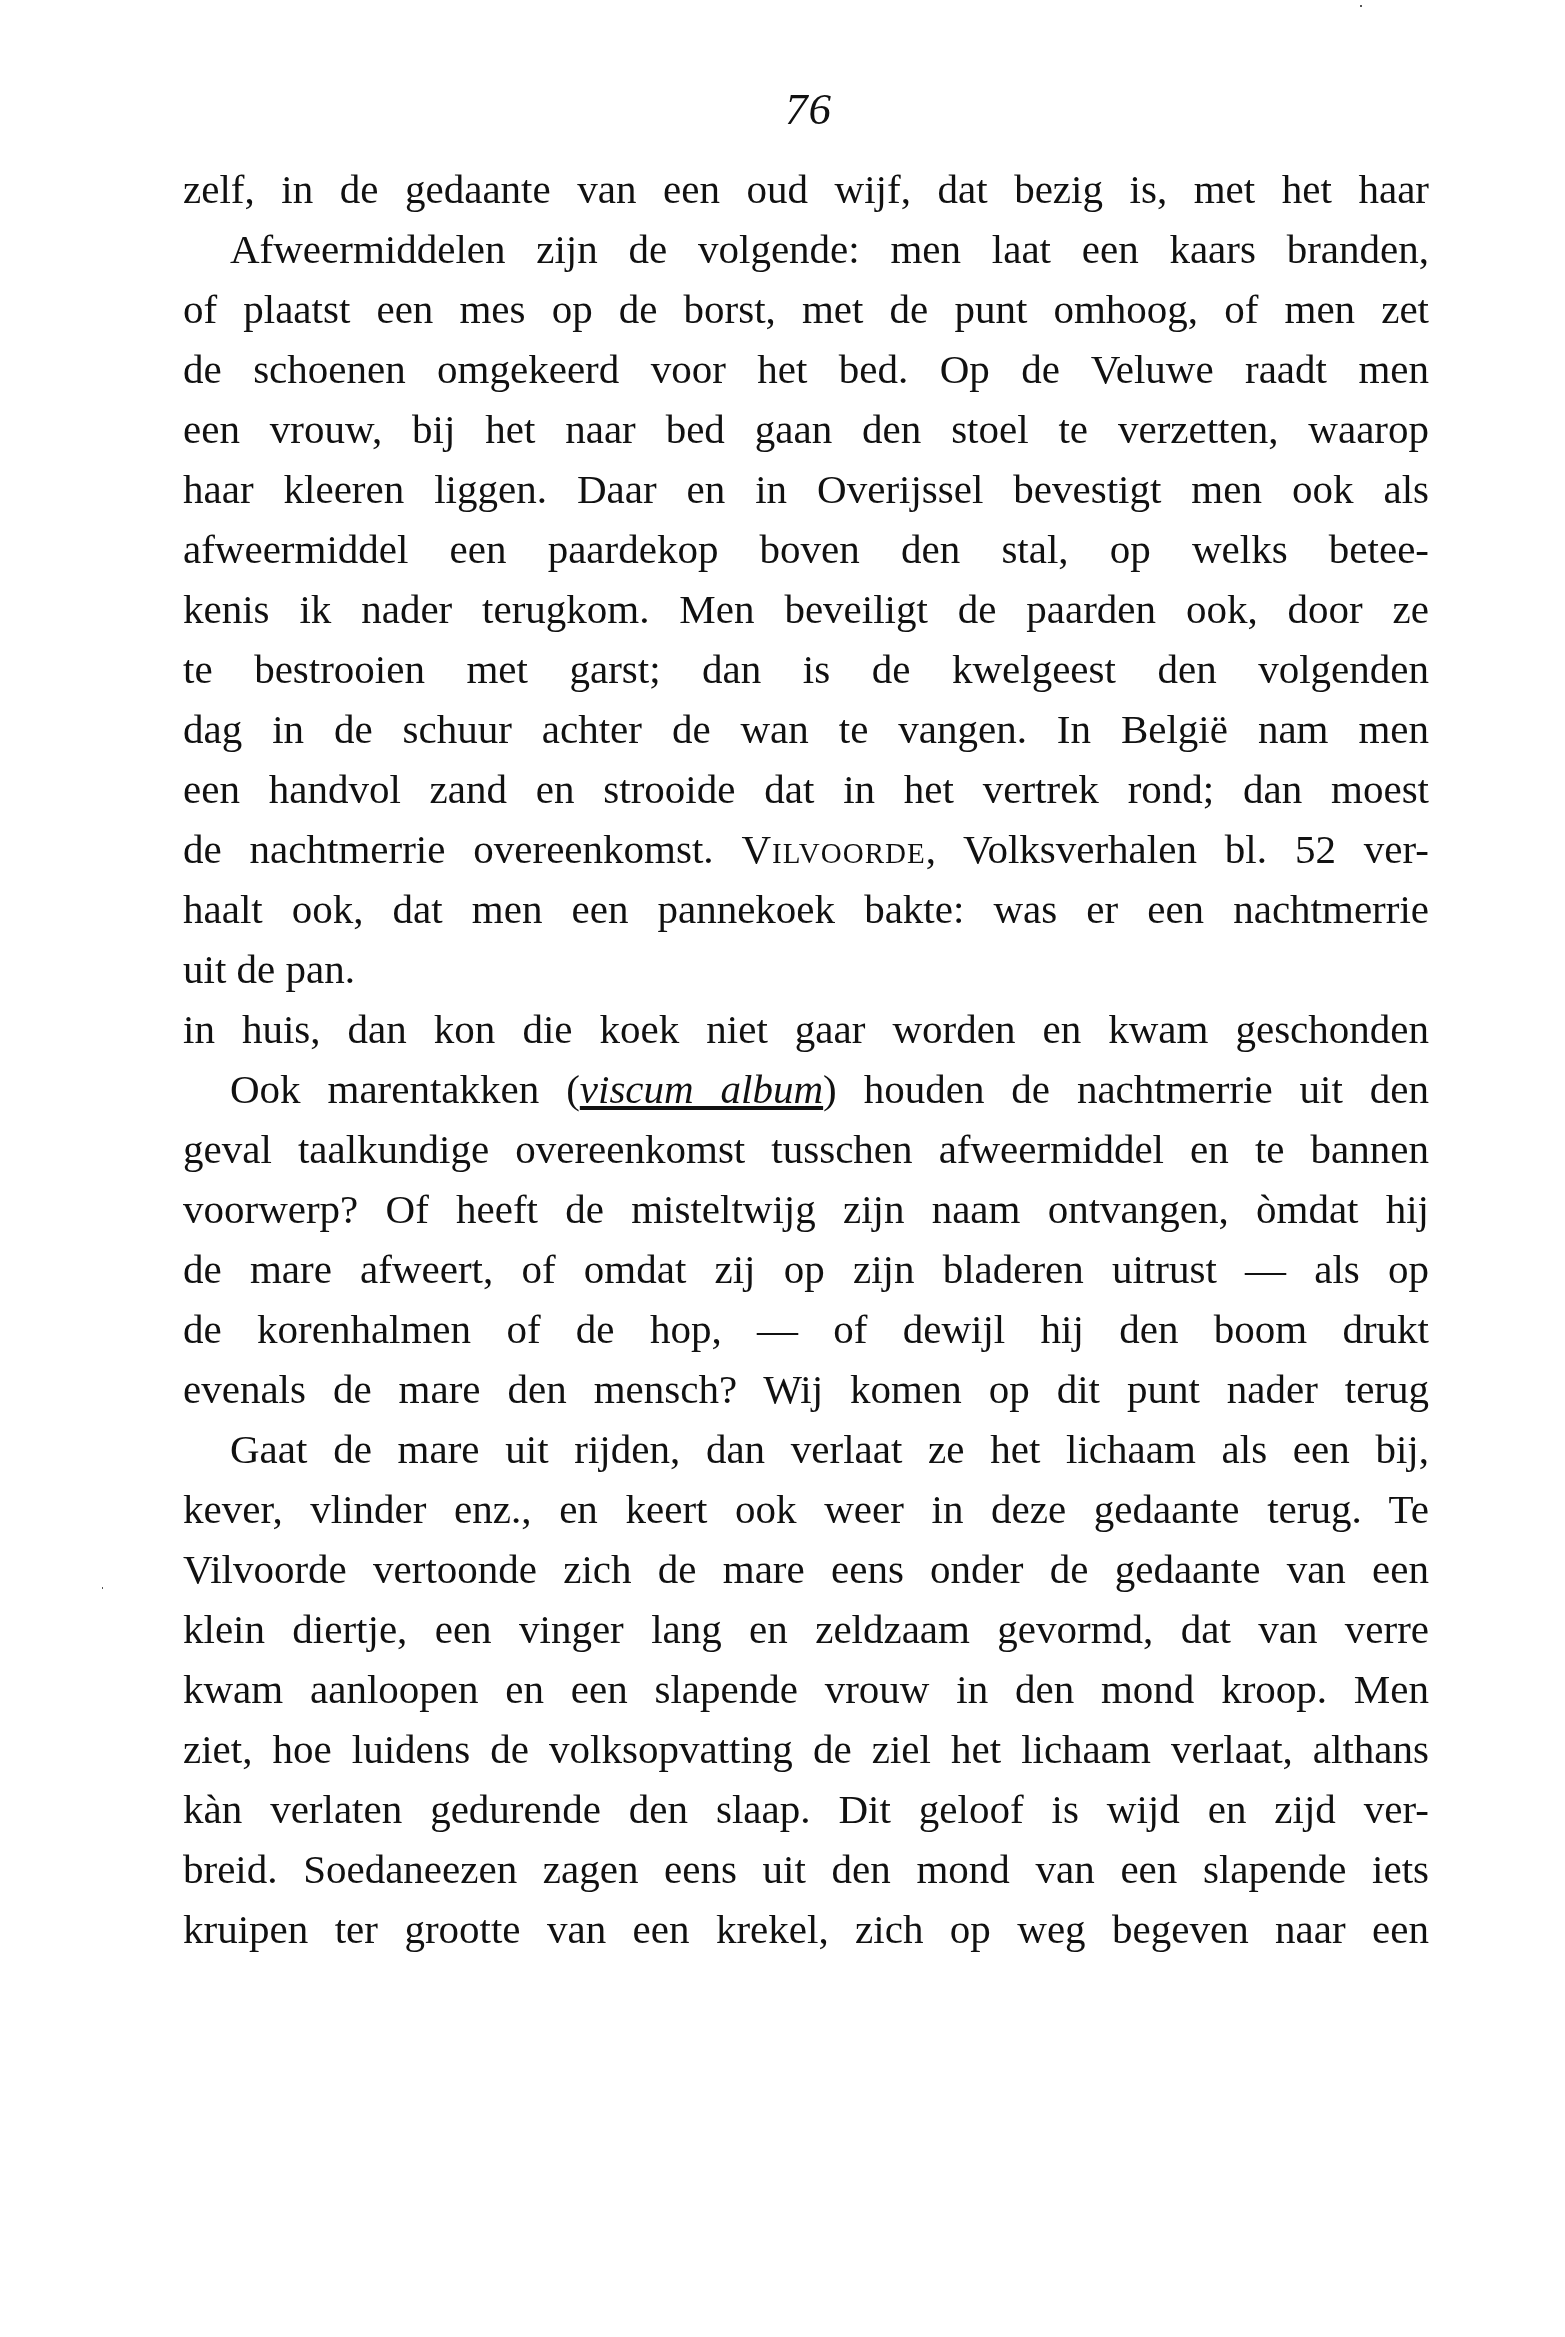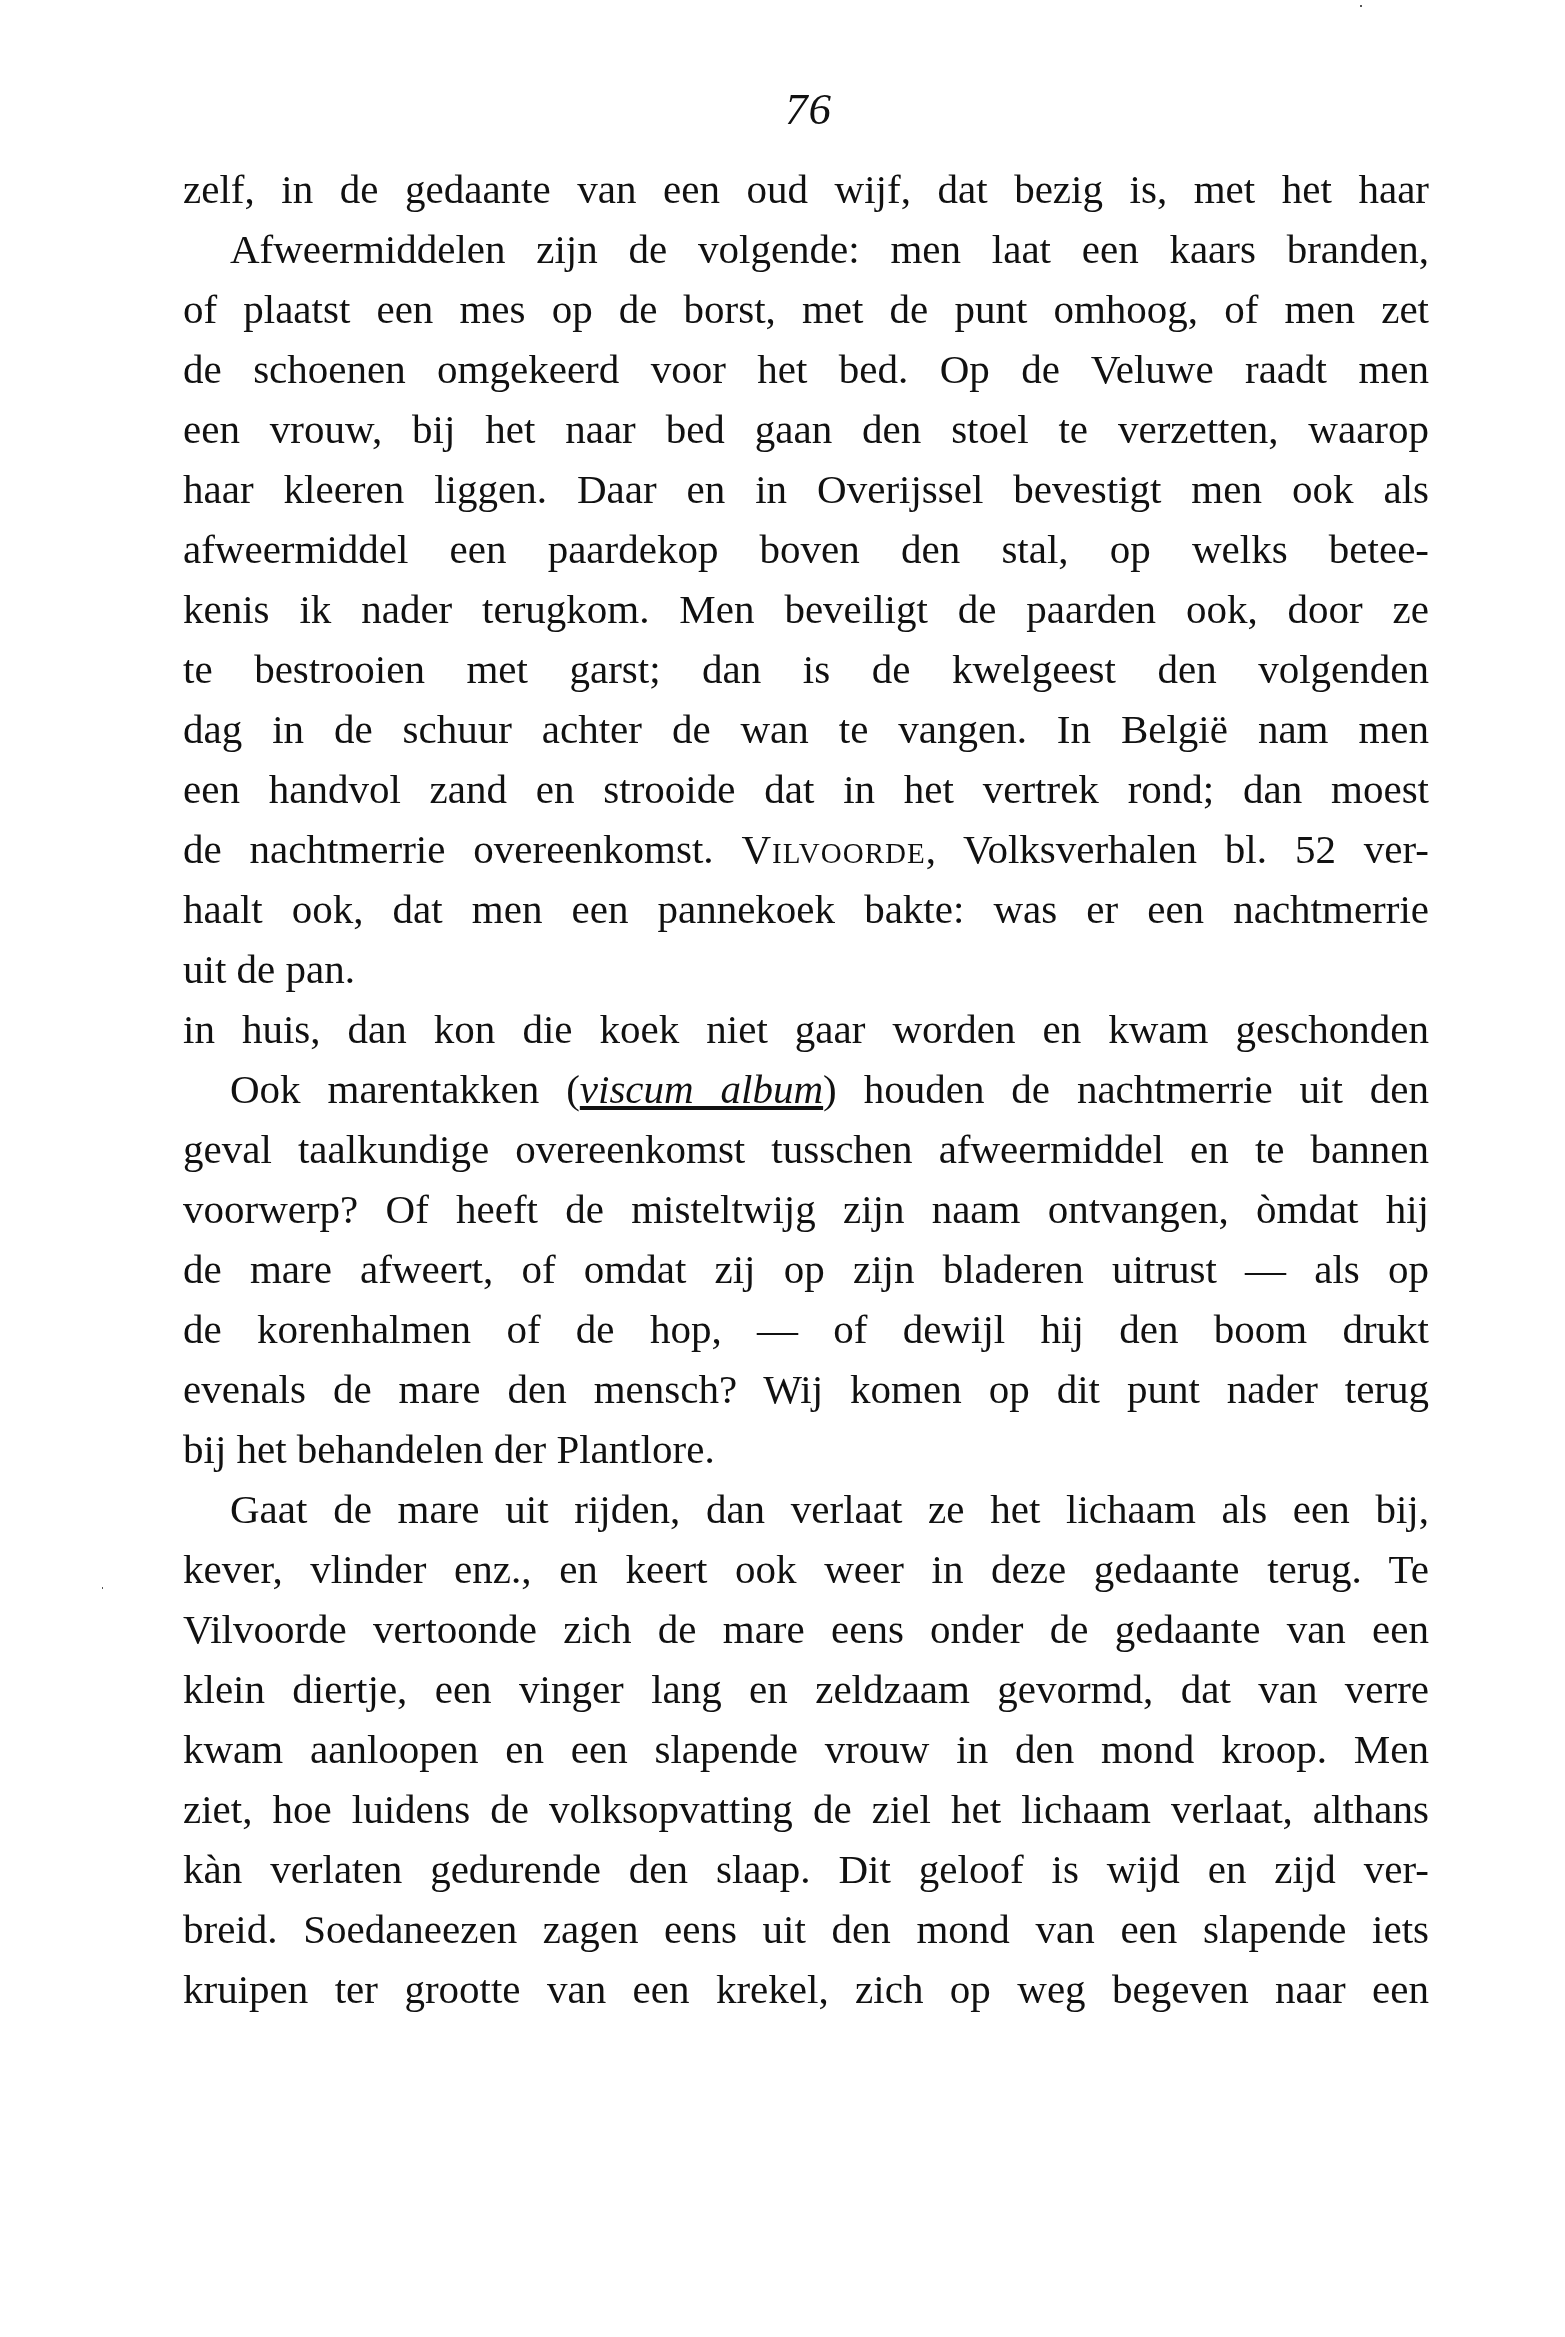--- a/index.html
+++ b/index.html
@@ -93,21 +93,20 @@
       <div class="line last"><span>uit de pan.</span></div>
       <div class="line"><span>in huis, dan kon die koek niet gaar worden en kwam geschonden</span></div>
     </div>
     <div>
       <div class="line indent"><span>Ook marentakken (</span><span class="it">viscum album</span><span>) houden de nachtmerrie uit den</span></div>
       <div class="line"><span>geval taalkundige overeenkomst tusschen afweermiddel en te bannen</span></div>
       <div class="line"><span>voorwerp? Of heeft de misteltwijg zijn naam ontvangen, òmdat hij</span></div>
       <div class="line"><span>de mare afweert, of omdat zij op zijn bladeren uitrust — als op</span></div>
       <div class="line"><span>de korenhalmen of de hop, — of dewijl hij den boom drukt</span></div>
       <div class="line"><span>evenals de mare den mensch? Wij komen op dit punt nader terug</span></div>
-      <div class="line last"><span>bij het behandelen der Plantlore.</span></div>
     </div>
     <div>
       <div class="line indent"><span>Gaat de mare uit rijden, dan verlaat ze het lichaam als een bij,</span></div>
       <div class="line"><span>kever, vlinder enz., en keert ook weer in deze gedaante terug. Te</span></div>
       <div class="line"><span>Vilvoorde vertoonde zich de mare eens onder de gedaante van een</span></div>
       <div class="line"><span>klein diertje, een vinger lang en zeldzaam gevormd, dat van verre</span></div>
       <div class="line"><span>kwam aanloopen en een slapende vrouw in den mond kroop. Men</span></div>
       <div class="line"><span>ziet, hoe luidens de volksopvatting de ziel het lichaam verlaat, althans</span></div>
       <div class="line"><span>kàn verlaten gedurende den slaap. Dit geloof is wijd en zijd ver-</span></div>
       <div class="line"><span>breid. Soedaneezen zagen eens uit den mond van een slapende iets</span></div>

